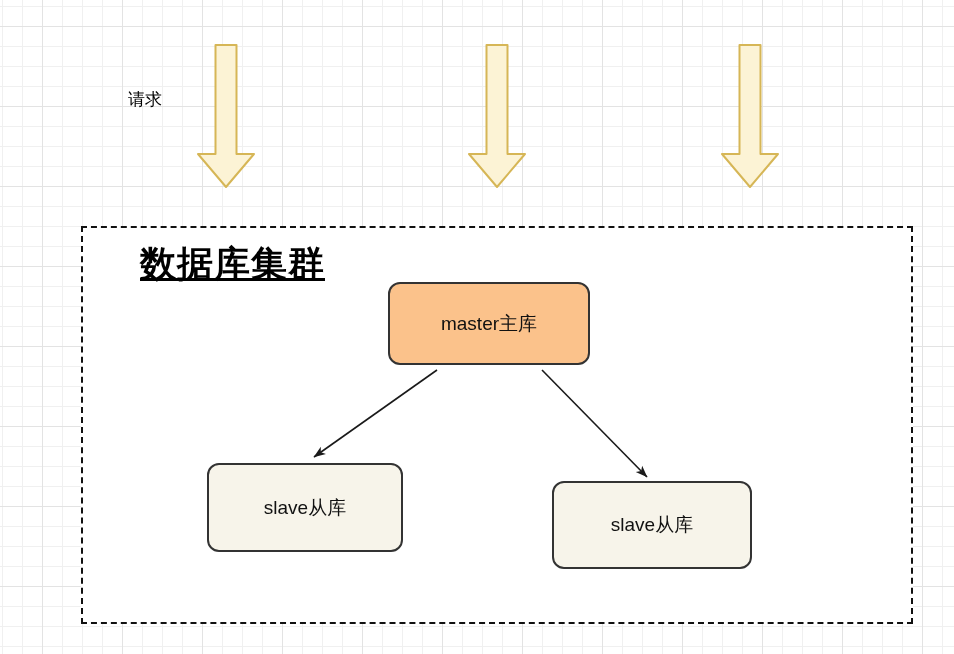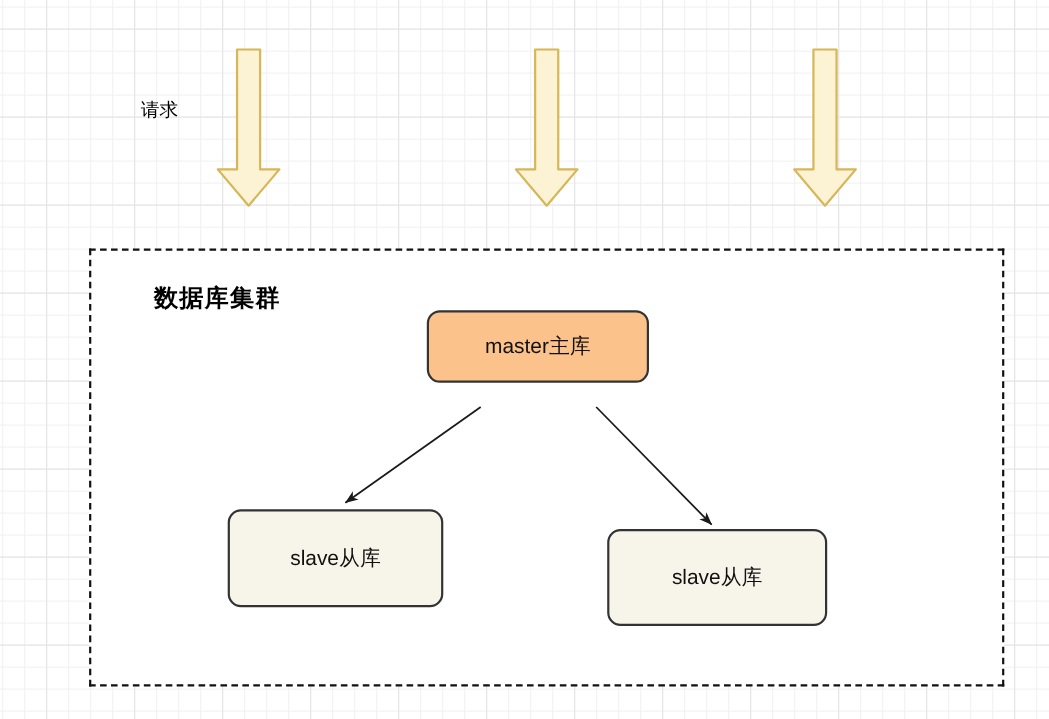--- a/index.html
+++ b/index.html
@@ -38,42 +38,43 @@
   .cluster-box {
     position: absolute;
     left: 81px; top: 226px;
     width: 832px; height: 398px;
     background: #ffffff;
     border: 2px dashed #111111;
   }
 
   .cluster-title {
     position: absolute;
-    left: 140px; top: 256px;
-    font-size: 22px;
+    left: 140px; top: 240px;
+    font-size: 36px;
     font-weight: bold;
     color: #000000;
     letter-spacing: 1px;
     white-space: nowrap;
+    text-decoration: underline;
   }
 
   .node {
     position: absolute;
     display: flex;
     align-items: center;
     justify-content: center;
     border: 2px solid #333333;
     border-radius: 12px;
     font-size: 19px;
     color: #111111;
     white-space: nowrap;
   }
   .node-master {
     left: 388px; top: 282px;
-    width: 202px; height: 66px;
+    width: 202px; height: 83px;
     background: #fbc28b;
   }
   .node-slave-left {
     left: 207px; top: 463px;
     width: 196px; height: 89px;
     background: #f7f4ea;
   }
   .node-slave-right {
     left: 552px; top: 481px;
     width: 200px; height: 88px;

